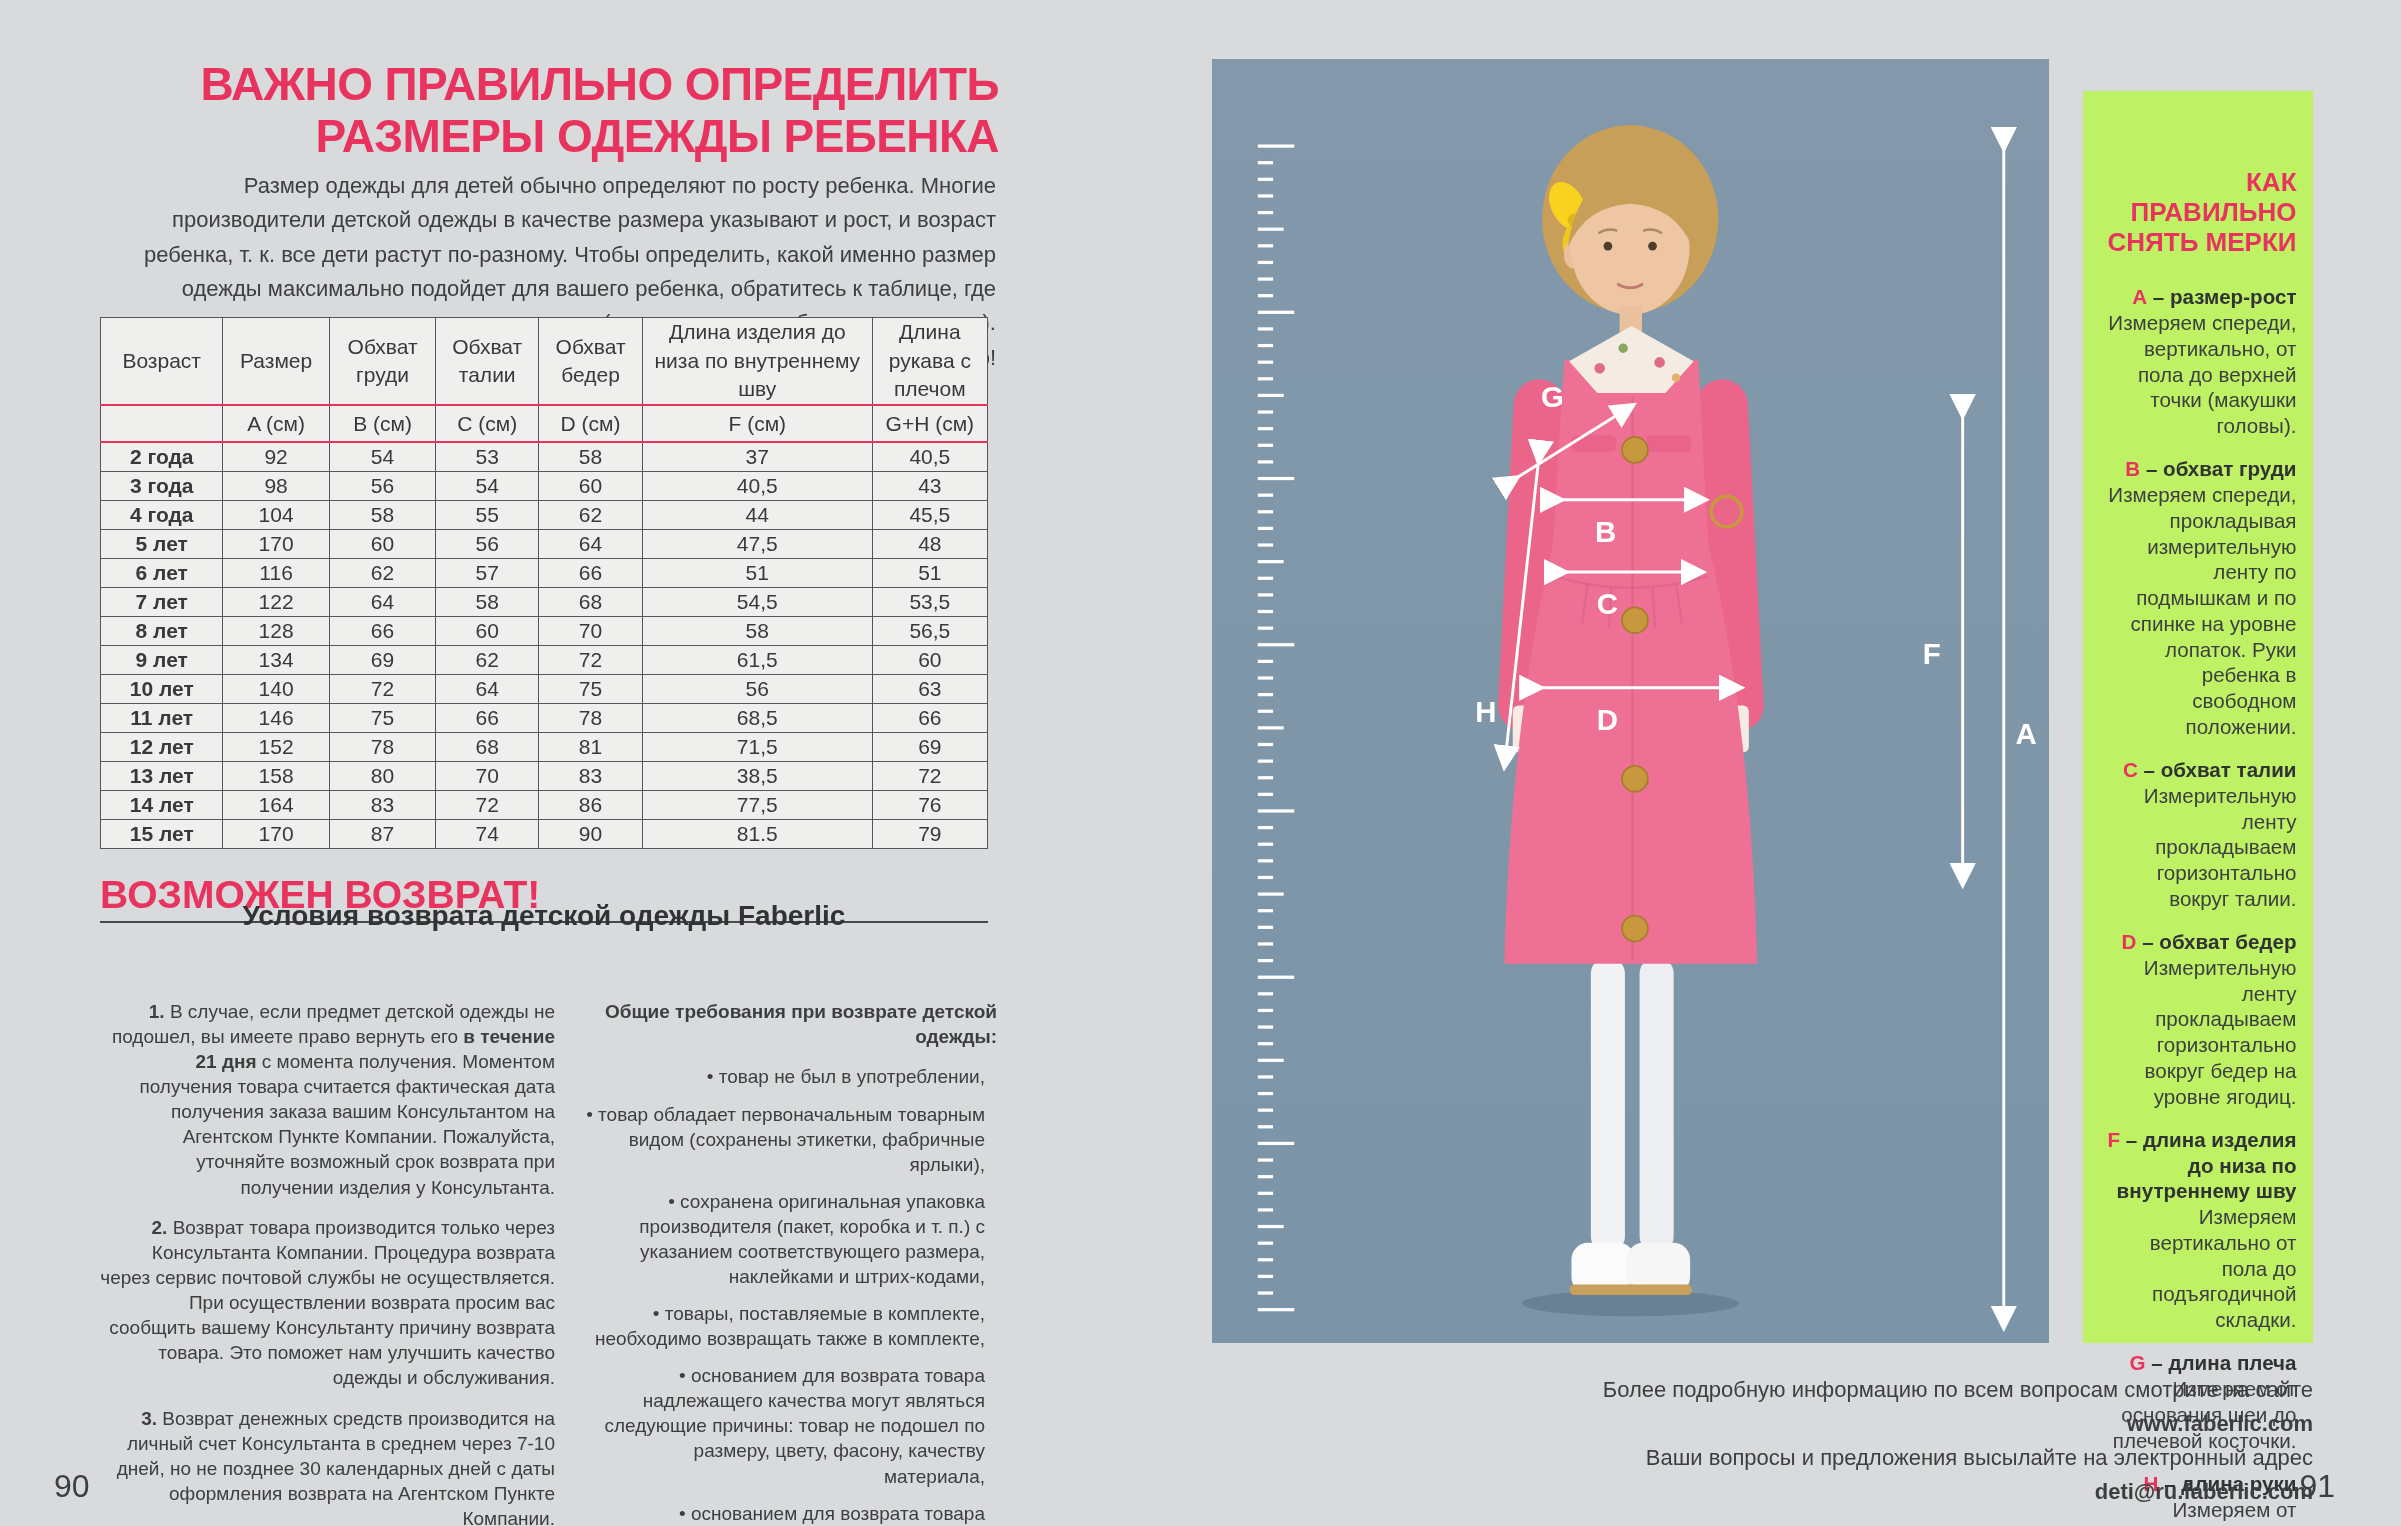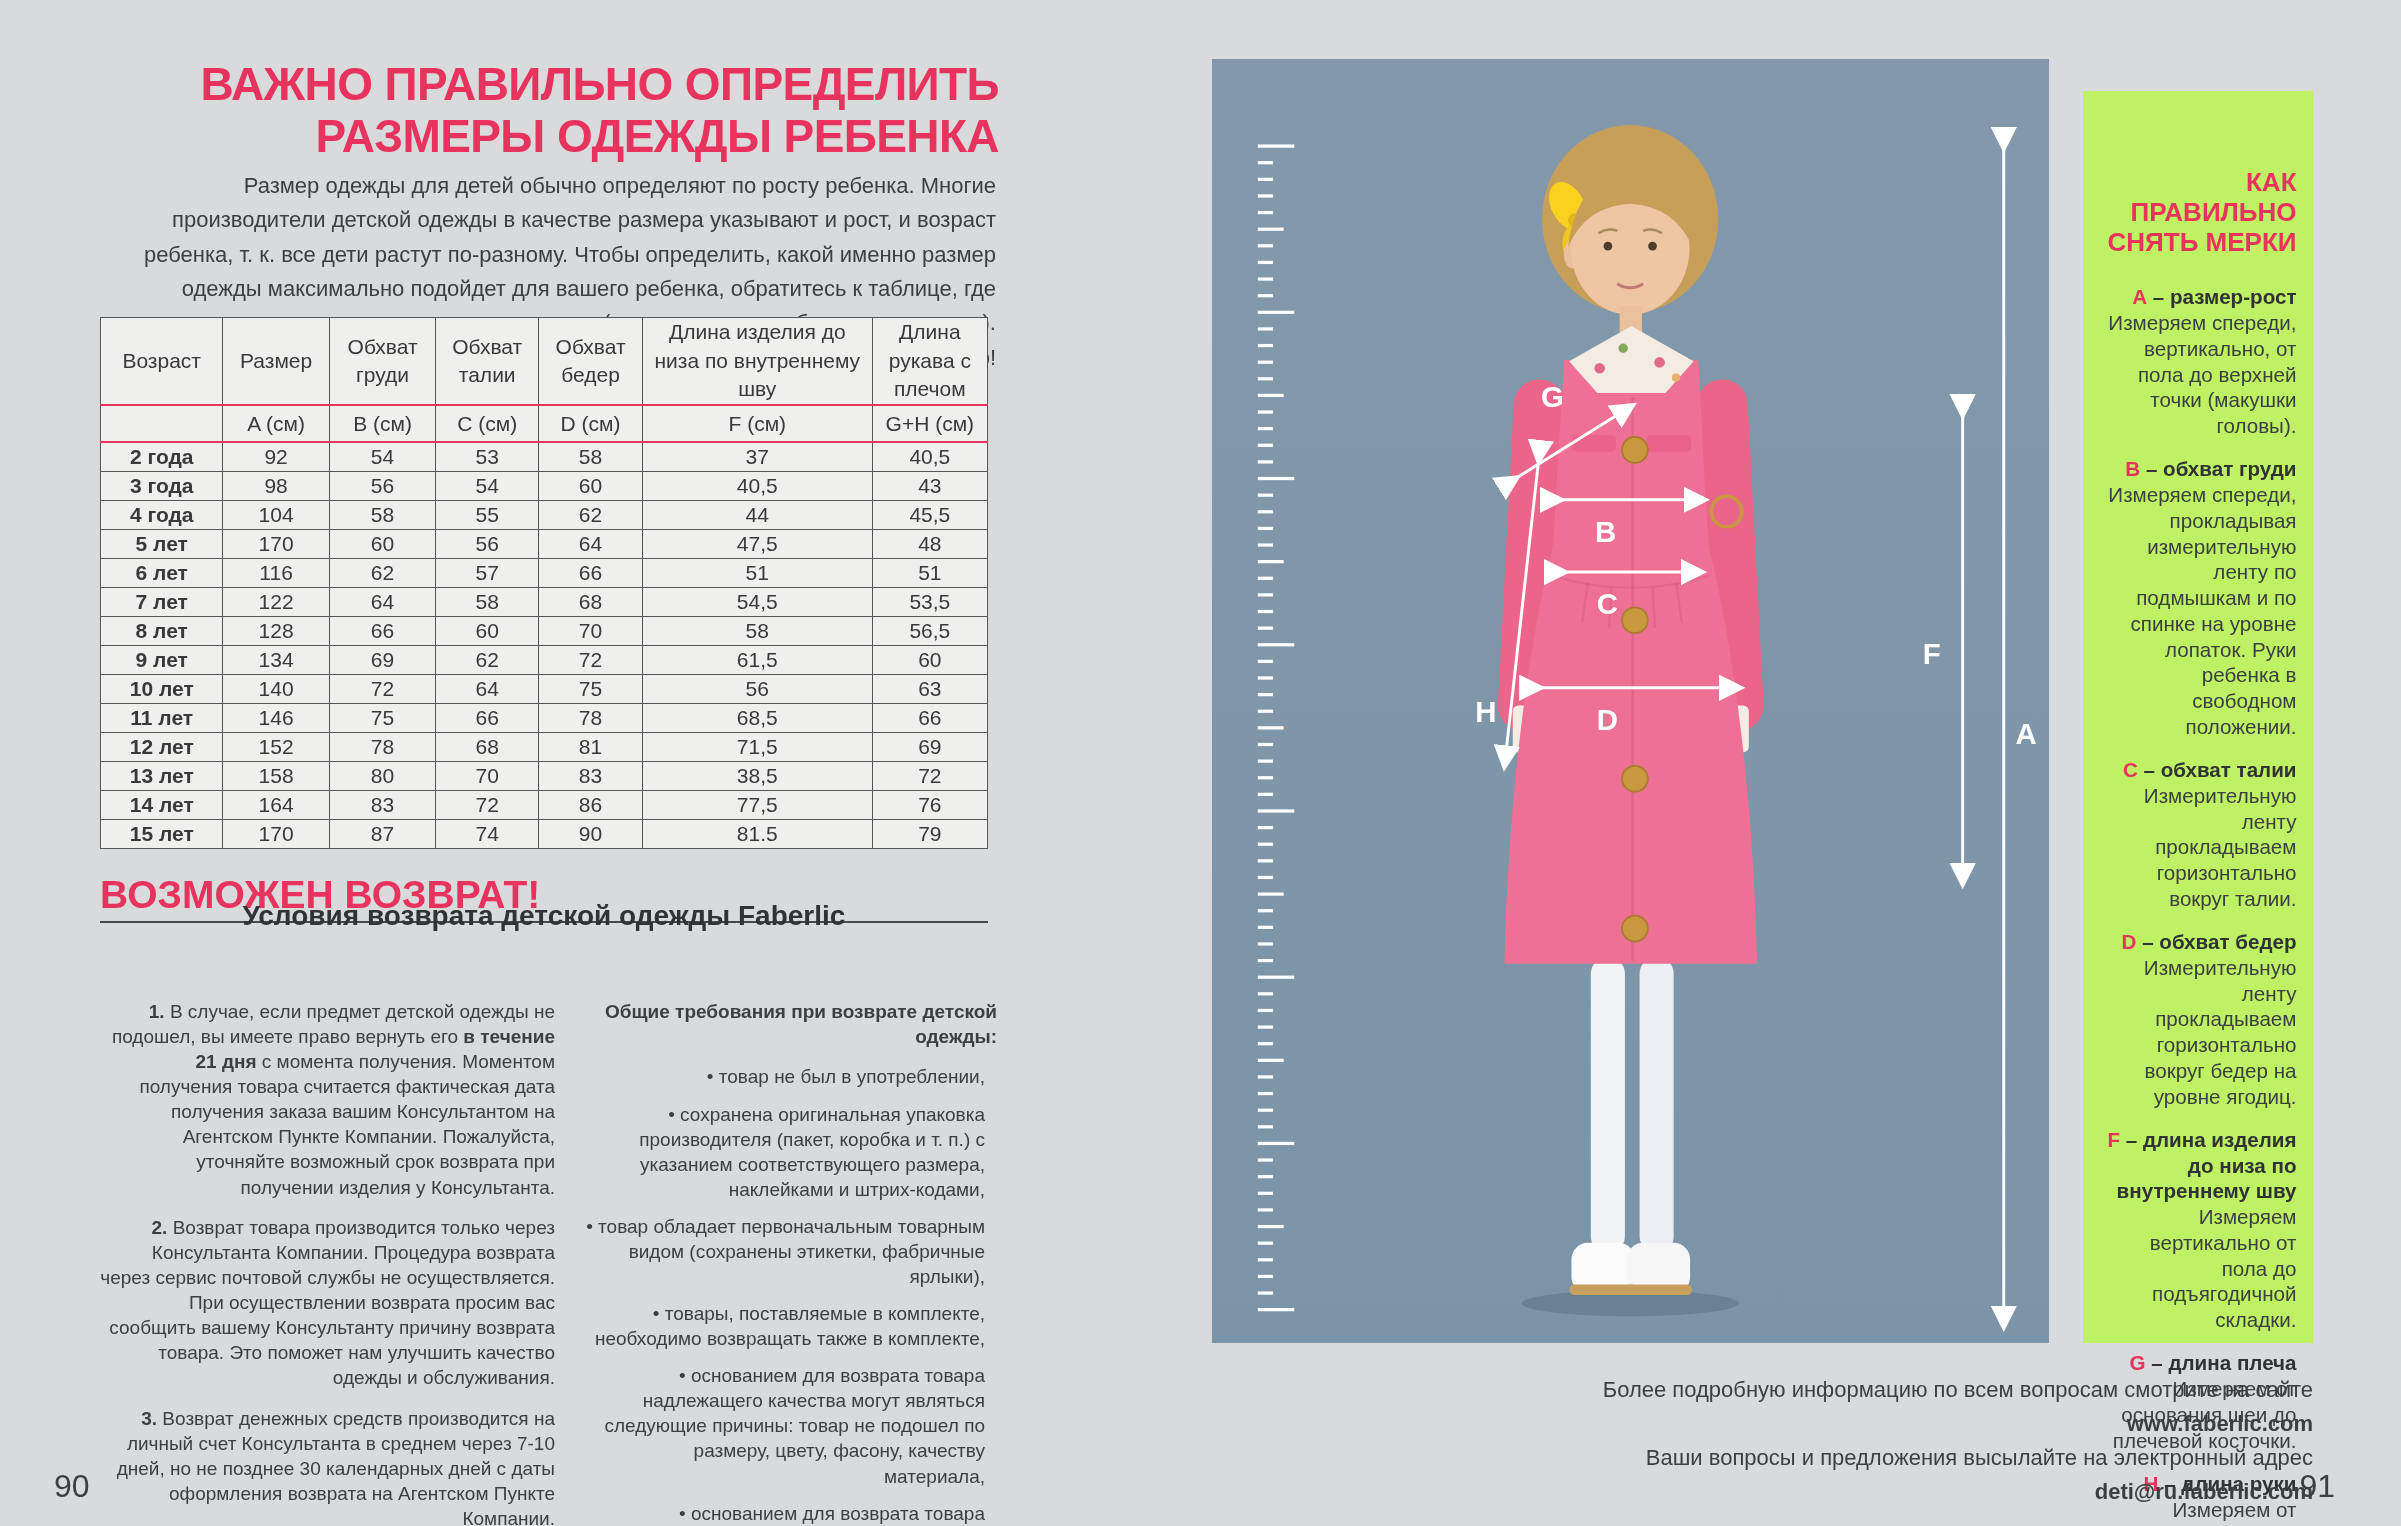--- a/index.html
+++ b/index.html
@@ -261,22 +261,22 @@
 <div class="abs cond-col col-left">
     <p><b>1. </b><span>В случае, если предмет детской одежды не подошел, вы имеете право вернуть его </span><b>в течение 21 дня</b><span> с момента получения. Моментом получения товара считается фактическая дата получения заказа вашим Консультантом на Агентском Пункте Компании. Пожалуйста, уточняйте возможный срок возврата при получении изделия у Консультанта.</span></p>
     <p><b>2. </b><span>Возврат товара производится только через Консультанта Компании. Процедура возврата через сервис почтовой службы не осуществляется. При осуществлении возврата просим вас сообщить вашему Консультанту причину возврата товара. Это поможет нам улучшить качество одежды и обслуживания.</span></p>
     <p><b>3. </b><span>Возврат денежных средств производится на личный счет Консультанта в среднем через 7-10 дней, но не позднее 30 календарных дней с даты оформления возврата на Агентском Пункте Компании.</span></p>
   </div>
 
 <div class="abs cond-col col-right">
   <p class="req-head">Общие требования при возврате детской одежды:</p>
   <ul class="req">
       <li>товар не был в употреблении,</li>
+      <li>товар обладает первоначальным товарным видом (сохранены этикетки, фабричные ярлыки),</li>
       <li>сохранена оригинальная упаковка производителя (пакет, коробка и т. п.) с указанием соответствующего размера, наклейками и штрих-кодами,</li>
-      <li>товар обладает первоначальным товарным видом (сохранены этикетки, фабричные ярлыки),</li>
       <li>товары, поставляемые в комплекте, необходимо возвращать также в комплекте,</li>
       <li>основанием для возврата товара надлежащего качества могут являться следующие причины: товар не подошел по размеру, цвету, фасону, качеству материала,</li>
       <li>основанием для возврата товара ненадлежащего качества могут являться следующие причины: брак пошива, фурнитуры, нарушение целостности ткани (если это не предусмотрено дизайном) и прочие явные дефекты производства,</li>
     </ul>
 </div>
 
 <div class="abs pagenum pn-left">90</div>
 <div class="abs pagenum pn-right">91</div>
 
 <div class="abs photo">

